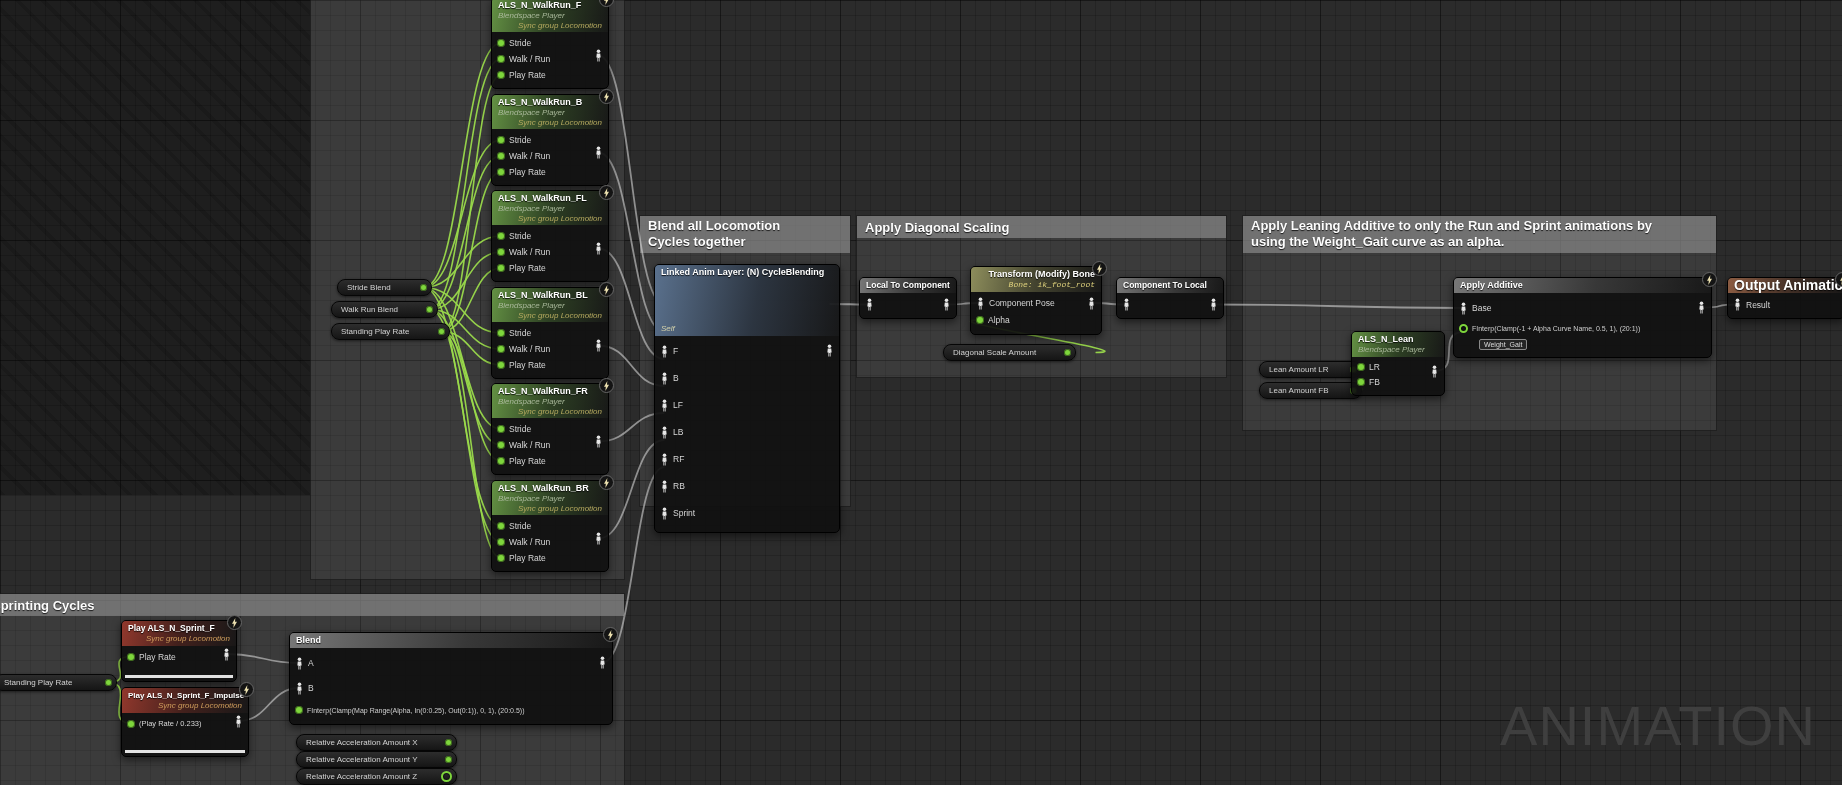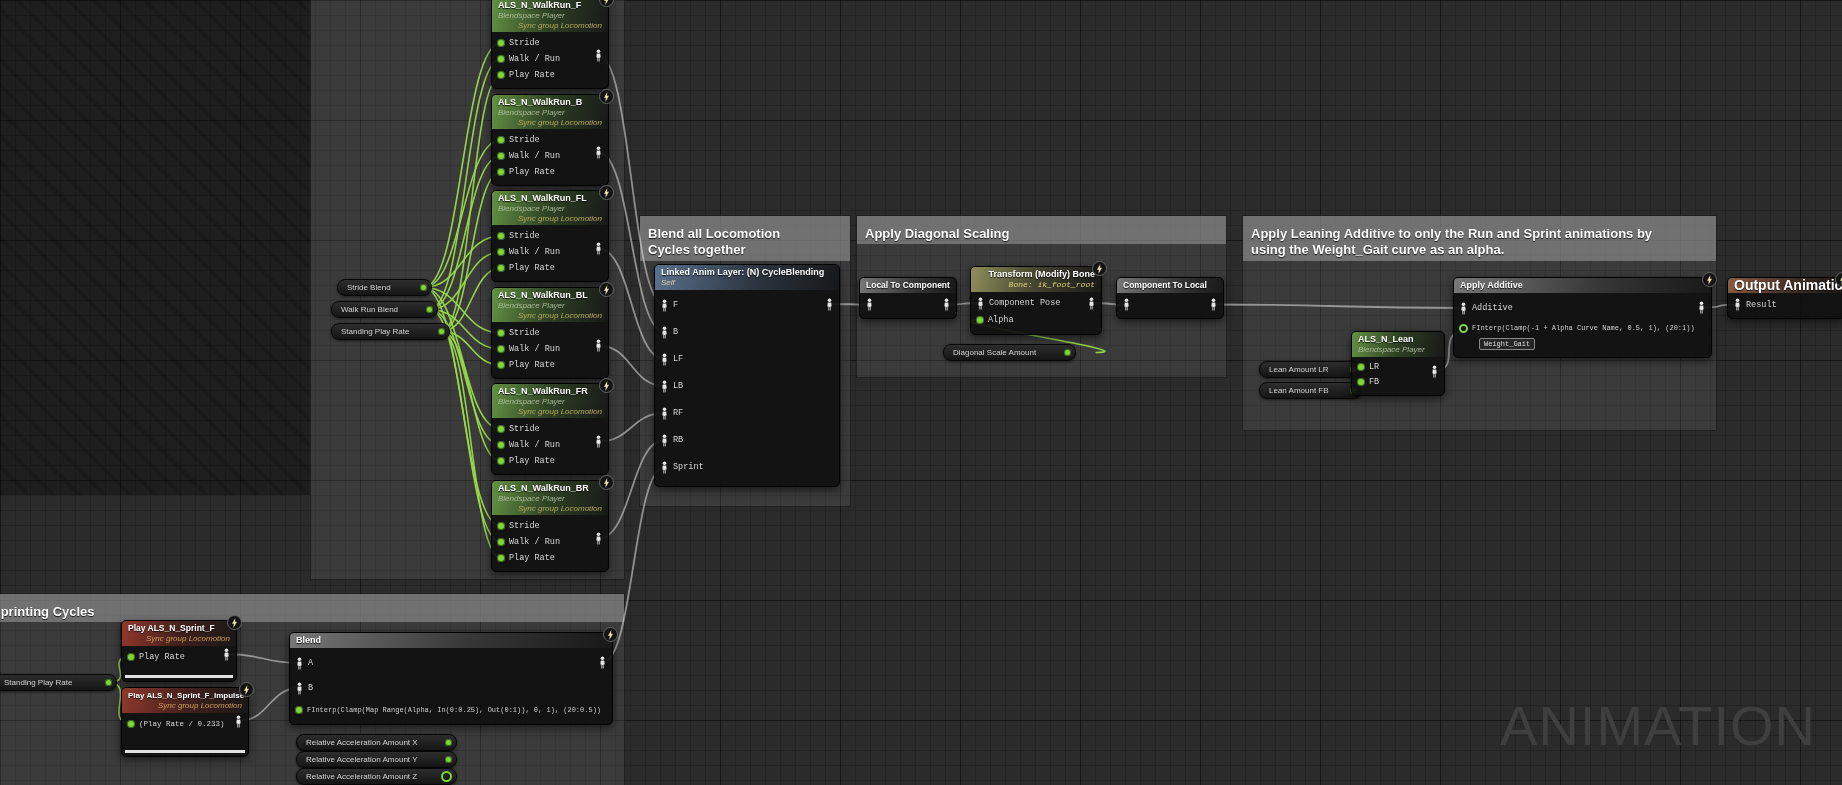--- a/index.html
+++ b/index.html
@@ -8,39 +8,39 @@
     background-image:
       linear-gradient(rgba(0,0,0,.16) 1px, transparent 1px),
       linear-gradient(90deg, rgba(0,0,0,.16) 1px, transparent 1px),
       linear-gradient(rgba(0,0,0,.38) 1px, transparent 1px),
       linear-gradient(90deg, rgba(0,0,0,.38) 1px, transparent 1px);
     background-size:15px 15px,15px 15px,120px 120px,120px 120px;}
   .offgraph{position:absolute;left:0;top:0;width:310px;height:495px;z-index:0;
     background:repeating-linear-gradient(45deg, rgba(0,0,0,.14) 0 4px, transparent 4px 18px), rgba(0,0,0,.30);}
   .comment{position:absolute;z-index:1;background:rgba(163,163,163,.14);border:1px solid rgba(15,15,15,.6);}
   .cap{background:rgba(150,150,150,.6);padding:2px 8px;min-height:16px;}
-  .cap span{display:inline-block;font-size:13px;font-weight:bold;color:#fdfdfd;text-shadow:0 1px 1px rgba(0,0,0,.8);line-height:1.25;margin-top:8px;}
+  .cap span{display:inline-block;font-size:13px;font-weight:bold;color:#fdfdfd;text-shadow:0 1px 1px rgba(0,0,0,.8);line-height:1.25;}
   #wire-svg{position:absolute;left:0;top:0;z-index:2;pointer-events:none;}
   .node{position:absolute;background:rgba(16,16,16,.93);border:1px solid #000;border-radius:5px;
     box-shadow:0 3px 8px rgba(0,0,0,.55);z-index:3;}
   .hdr{border-radius:4px 4px 0 0;padding:2px 6px;overflow:hidden;}
   .t{font-weight:bold;font-size:9px;color:#fff;line-height:11px;text-shadow:0 1px 1px rgba(0,0,0,.85);white-space:nowrap;}
   .s{font-size:8px;font-style:italic;color:#a9b89a;line-height:9.5px;white-space:nowrap;}
   .g{font-size:8px;font-style:italic;color:#b5a95f;line-height:9.5px;white-space:nowrap;text-align:right;}
   .hdr.green{background:linear-gradient(100deg, rgba(104,152,70,.95), rgba(56,82,42,.72) 50%, rgba(42,46,40,.22));}
   .hdr.maroon{background:linear-gradient(100deg, rgba(152,58,46,.95), rgba(86,38,32,.72) 50%, rgba(46,40,40,.22));}
   .hdr.maroon .g{color:#cf9d5c;}
   .hdr.blue{background:linear-gradient(100deg, rgba(94,118,148,.95), rgba(54,66,82,.72) 55%, rgba(40,42,46,.22));}
-  .hdr.blue .s{color:#d2d0aa;}
+  .hdr.blue .s{color:#d2d0aa;margin-top:46px;}
   .hdr.olive{background:linear-gradient(100deg, rgba(152,152,98,.92), rgba(86,86,58,.72) 50%, rgba(44,44,40,.22));text-align:right;}
   .hdr.olive .s{color:#ddd07c;font-family:Liberation Mono, monospace;}
   .hdr.grey{background:linear-gradient(100deg, rgba(128,128,128,.92), rgba(70,70,70,.72) 55%, rgba(44,44,44,.22));}
   .hdr.warm{background:linear-gradient(100deg, rgba(150,98,70,.92), rgba(84,58,46,.72) 55%, rgba(46,42,40,.22));}
   .pins{position:relative;padding:3px 0 5px;}
-  .row{display:flex;align-items:center;height:16px;padding:0 18px 0 5px;gap:4px;font-family:Liberation Mono, monospace;}
+  .row{display:flex;align-items:center;height:16px;padding:0 18px 0 5px;gap:4px;}
   .row.h24{height:24px}.row.h26{height:26px}.row.h27{height:27px}.row.h18{height:18px}.row.h17{height:17px}
   .dot{width:8px;height:8px;border-radius:50%;background:#7ed63c;box-shadow:inset 0 0 0 1px rgba(0,0,0,.5);flex:none;}
   .dot.hollow{background:transparent;border:2px solid #7ed63c;width:5px;height:5px;}
   .lbl{font-size:8.5px;color:#d6d6d6;white-space:nowrap;}
   .expr{font-size:7px;color:#cfcfcf;white-space:nowrap;}
   .chip{display:inline-block;margin-left:20px;border:1px solid #8a8a8a;background:rgba(40,40,40,.9);color:#ddd;
     font-size:7px;padding:1px 4px;border-radius:2px;}
   .pose{width:9px;height:13px;fill:#e6e6e6;flex:none;}
   .out{position:absolute;right:5px;}
   .flash{position:absolute;top:-6px;right:-6px;width:13px;height:13px;border-radius:50%;background:#141414;
@@ -475,21 +475,21 @@
         </svg>
       </div>
     <div class="hdr grey">
       <div class="t">Apply Additive</div>
     </div>
     <div class="pins">
       <div class="row h24">
           <svg class="pose">
             <use href="#icon-person"></use>
           </svg>
-          <span class="lbl">Additive</span>
+          <span class="lbl">Base</span>
         </div>
       <div class="row">
           <span class="dot hollow"></span>
           <span class="expr">FInterp(Clamp(-1 + Alpha Curve Name, 0.5, 1), (20:1))</span>
         </div>
       <div class="row">
           <span class="chip">Weight_Gait</span>
         </div>
       <svg class="pose out" style="top:8px">
           <use href="#icon-person"></use>

